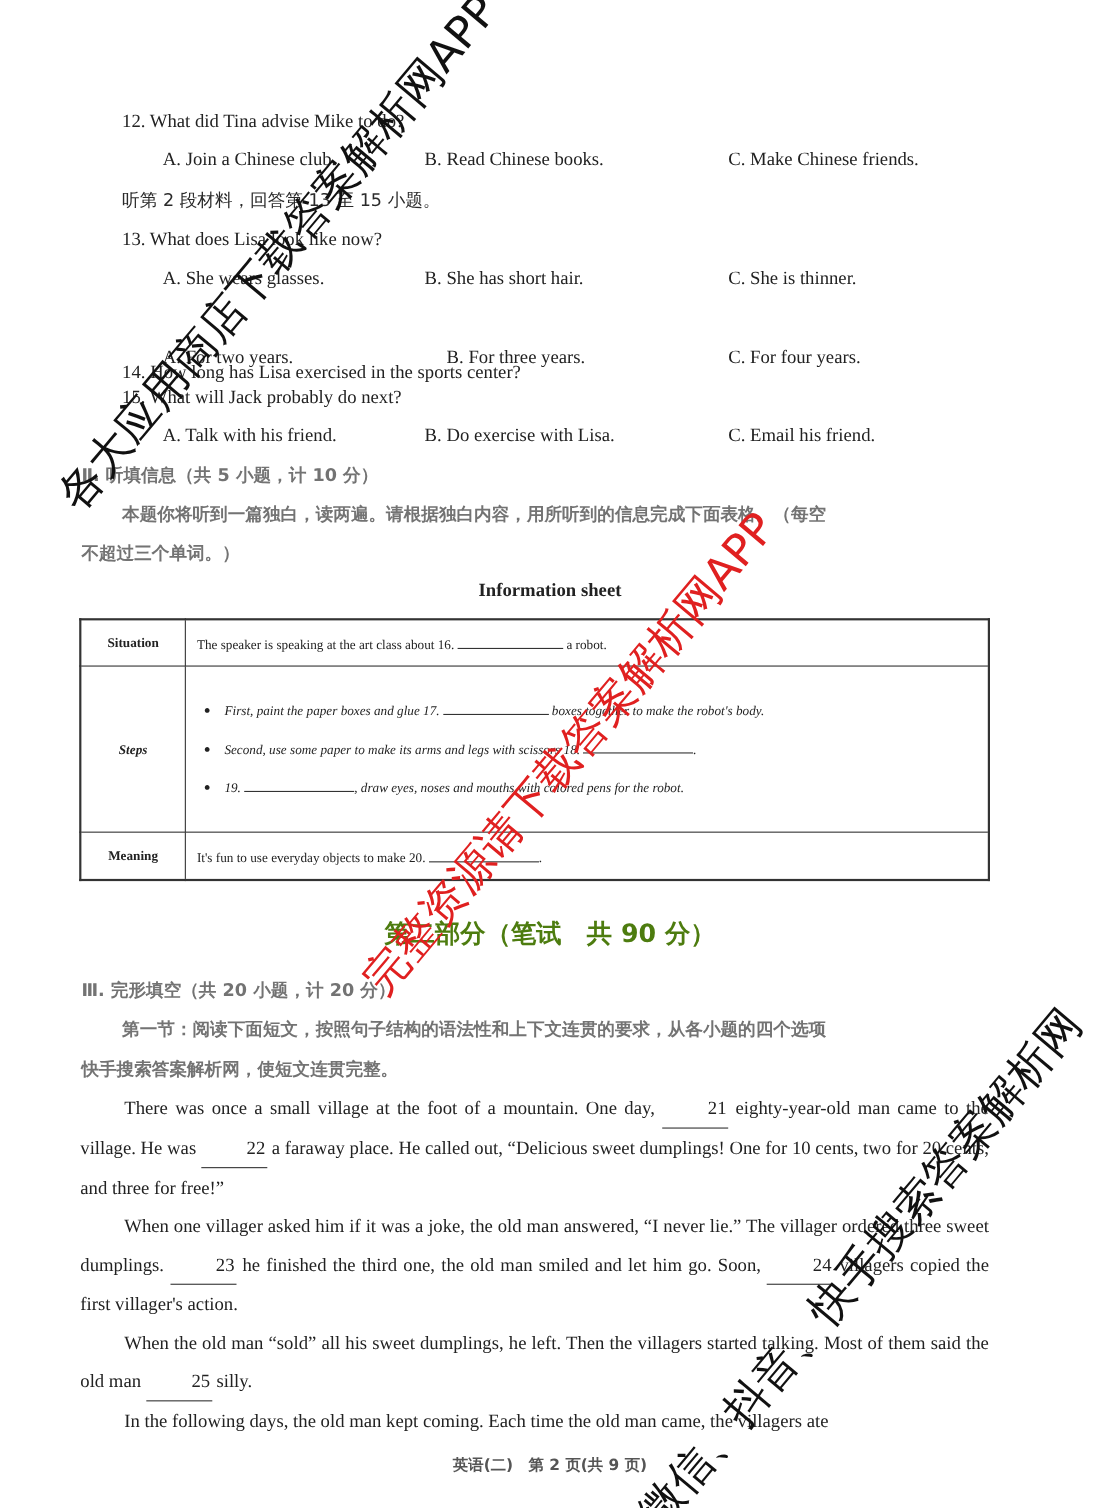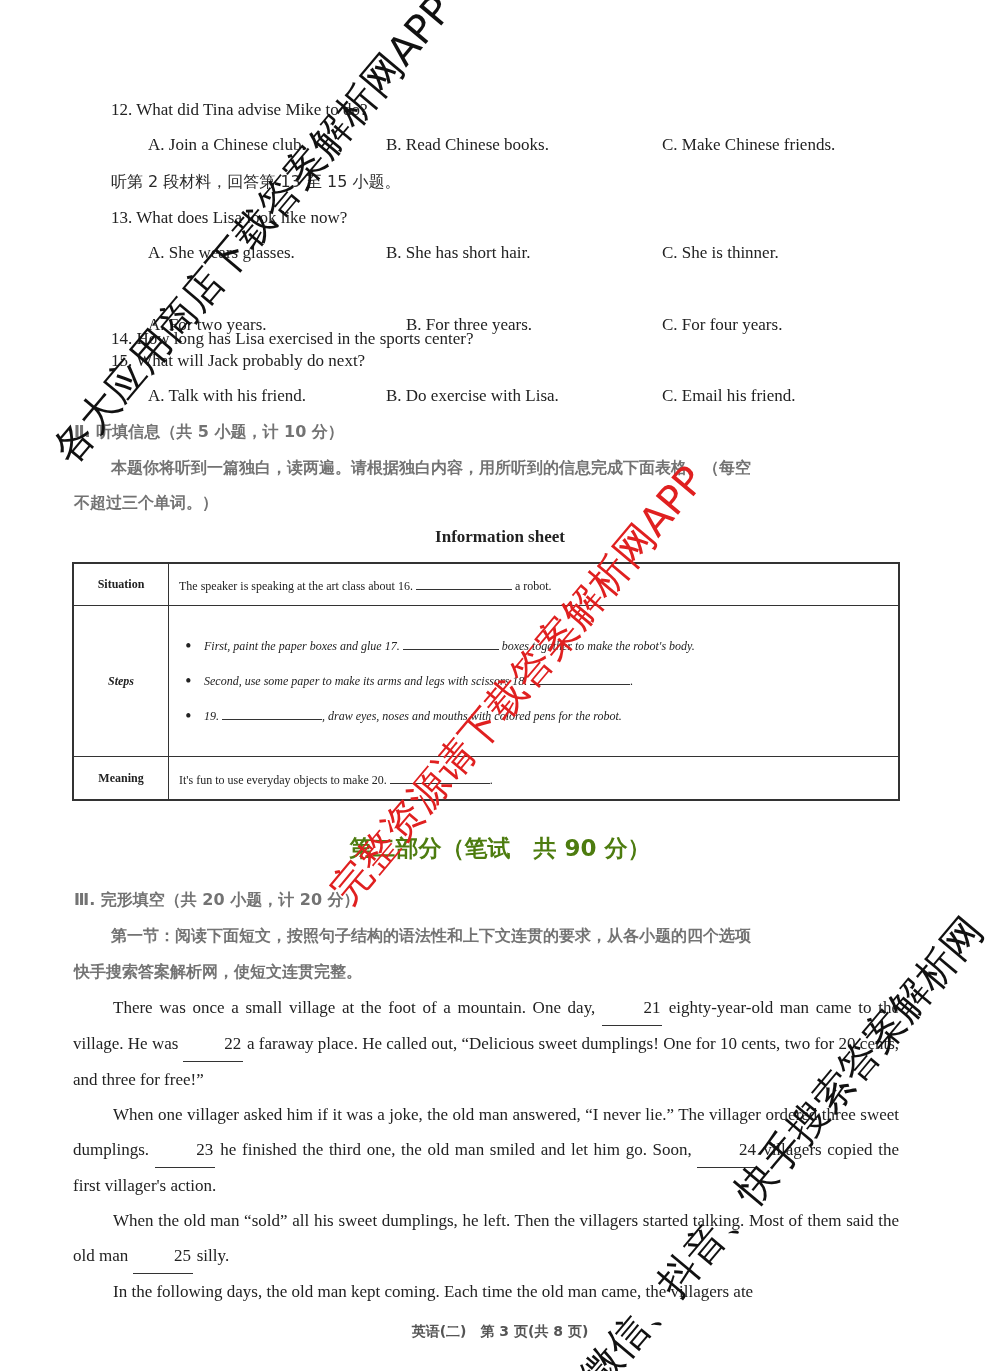--- a/index.html
+++ b/index.html
@@ -135,17 +135,17 @@
     <span>villagers copied the first villager's action.</span>
   </p>
   <p>
     <span>When the old man “sold” all his sweet dumplings, he left. Then the villagers started talking. Most of them said the old man</span>
     <span class="num-blank">25</span>
     <span>silly.</span>
   </p>
   <p>In the following days, the old man kept coming. Each time the old man came, the villagers ate</p>
 </div>
 
-<div class="footer">英语(二)　第 3 页(共 8 页)</div>
+<div class="footer">英语(二)　第 2 页(共 9 页)</div>
 
 <div class="wm wm-black" style="left:40px;top:440px;transform:rotate(-50deg);">各大应用商店下载答案解析网APP</div>
 <div class="wm wm-red" style="left:318px;top:880px;transform:rotate(-50deg);">完整资源请下载答案解析网APP</div>
 <div class="wm wm-black" style="left:568px;top:1365px;transform:rotate(-50deg);">微信、抖音、快手搜索答案解析网</div>
 
 </body></html>

